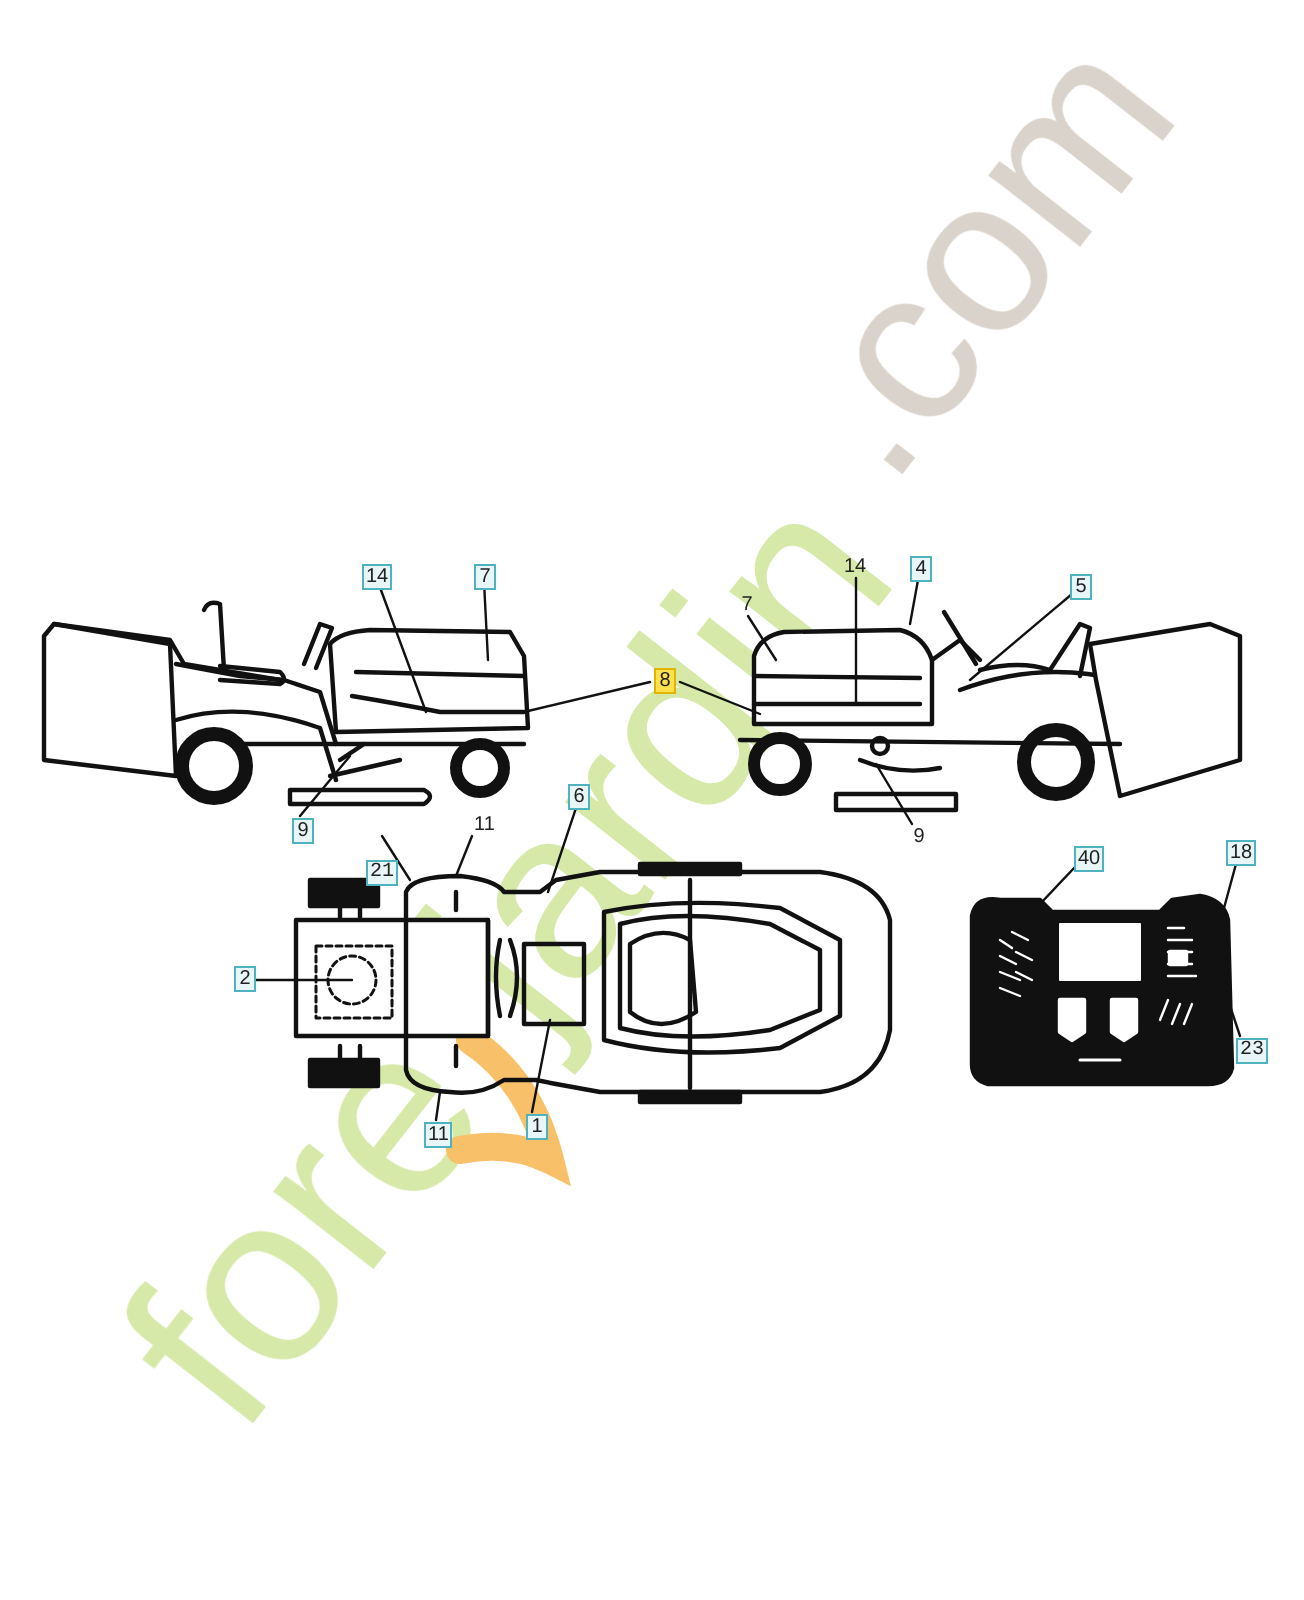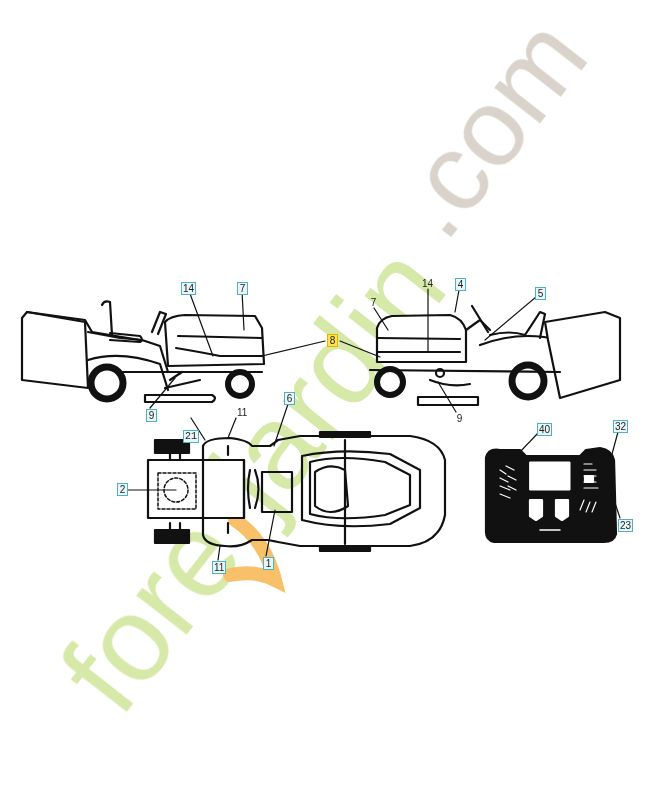--- a/index.html
+++ b/index.html
@@ -126,14 +126,14 @@
 <div class="callout boxed" style="left:284px;top:392px;">6</div>
 <div class="callout boxed" style="left:117px;top:483px;">2</div>
 <div class="callout boxed" style="left:212px;top:561px;">11</div>
 <div class="callout boxed" style="left:263px;top:557px;">1</div>
 <div class="callout" style="left:369px;top:297px;">7</div>
 <div class="callout" style="left:421px;top:278px;">14</div>
 <div class="callout boxed" style="left:455px;top:278px;">4</div>
 <div class="callout boxed" style="left:535px;top:287px;">5</div>
 <div class="callout" style="left:455px;top:413px;">9</div>
 <div class="callout boxed" style="left:537px;top:423px;">40</div>
-<div class="callout boxed" style="left:613px;top:420px;">32</div>
-<div class="callout boxed" style="left:618px;top:519px;">23</div>
+<div class="callout boxed" style="left:613px;top:420px;">18</div>
+<div class="callout boxed" style="left:618px;top:519px;font-family:Liberation Mono, monospace;">23</div>
 
 </body></html>

